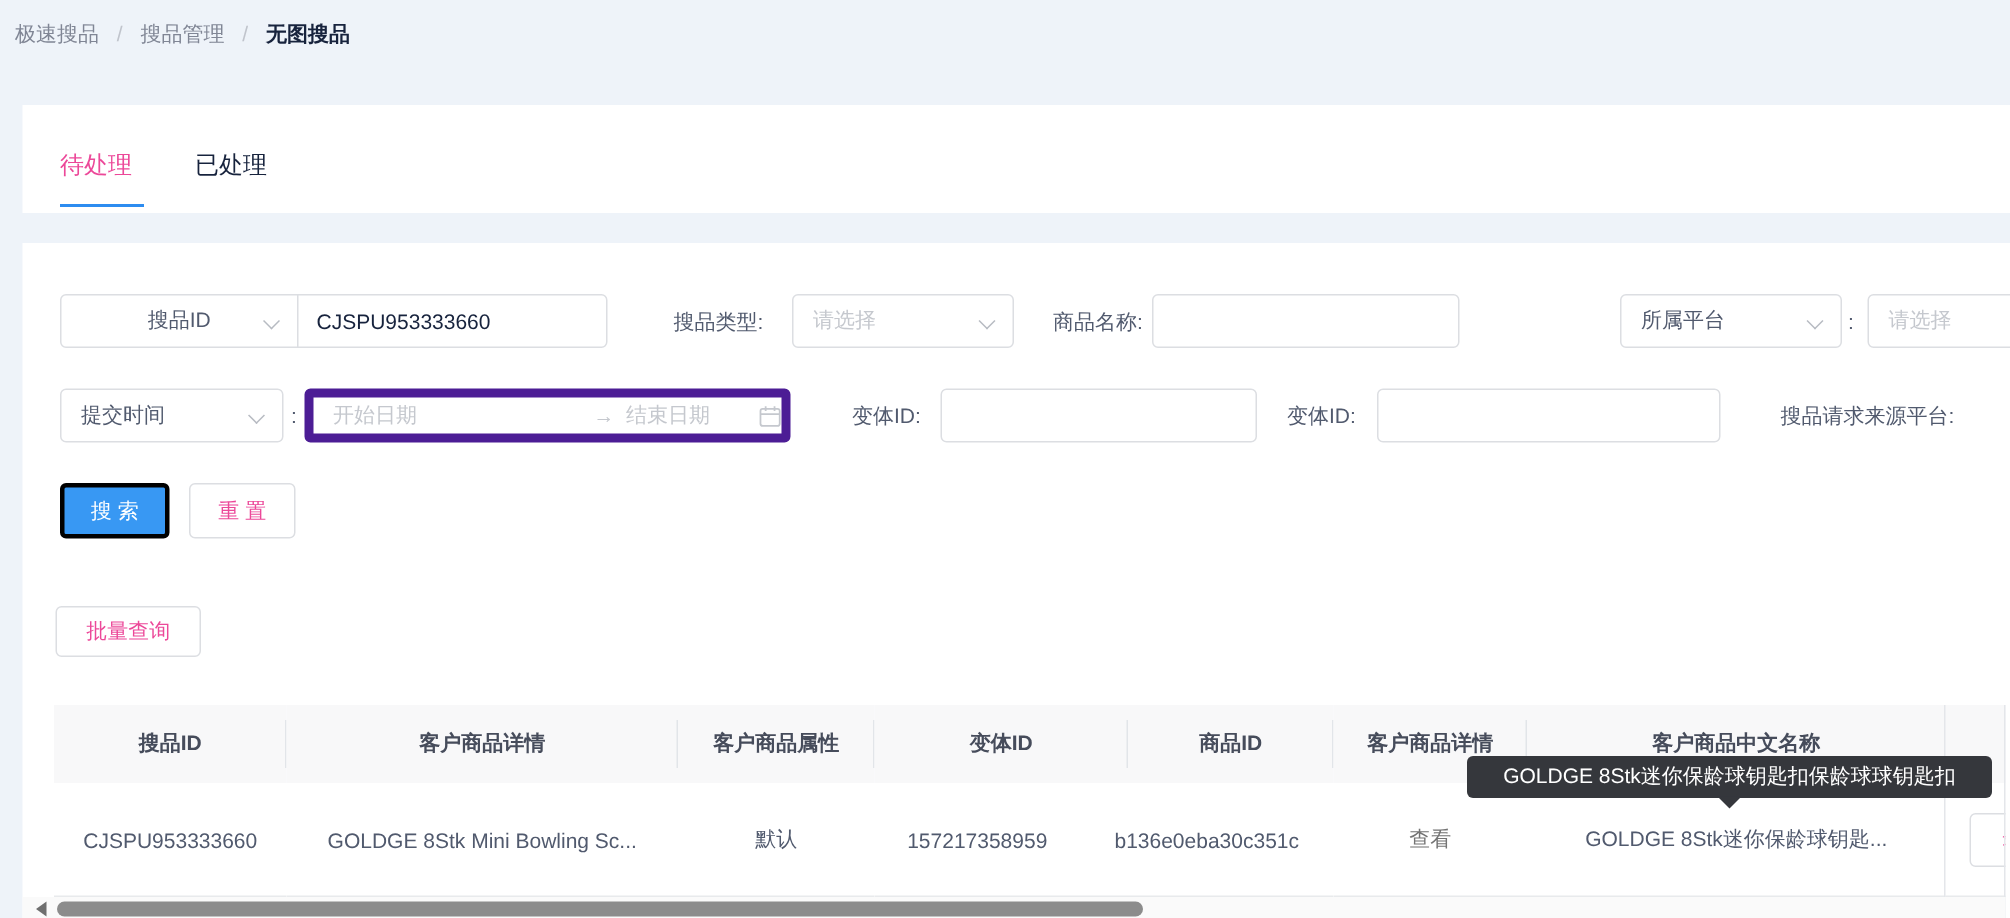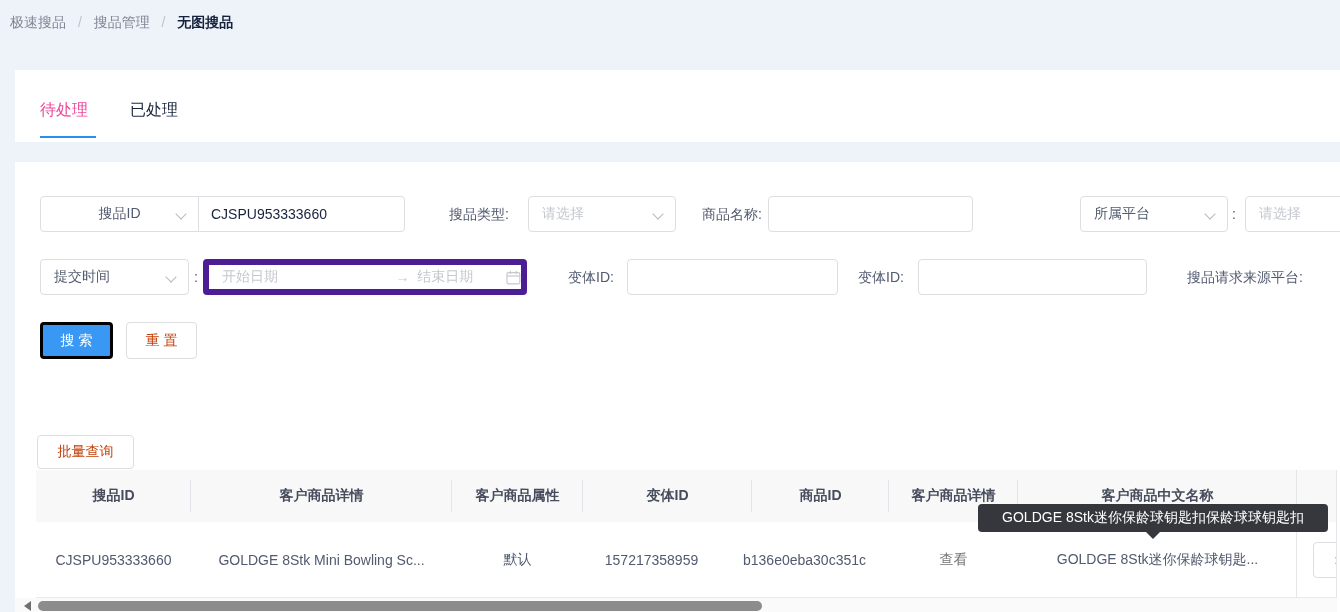--- a/index.html
+++ b/index.html
@@ -41,21 +41,21 @@
   .daterange{height:36px;border:6px solid #4c1d95;border-radius:4px;background:#fff;
              display:flex;align-items:center;cursor:pointer;}
   .daterange .dstart{padding-left:13px;width:168px;}
   .daterange .dsep{color:#c5c8ce;width:30px;text-align:center;}
   .daterange .dend{width:78px;}
   .cal-icon{margin-left:12px;}
   
   .btn{border-radius:4px;font-size:14px;display:flex;align-items:center;
        justify-content:center;cursor:pointer;white-space:nowrap;}
   .btn-primary{background:#3898f3;border:3px solid #000000;color:#fff;}
-  .btn-plain{background:#fff;border:1px solid #dcdee2;color:#c2410c;}
+  .btn-plain{background:#fff;border:1px solid #dcdee2;color:#ec4899;}
   
   .tbl-viewport{left:36px;top:470px;width:1301px;height:128px;overflow:hidden;}
   .tbl-row{display:flex;position:absolute;left:0;}
   .th,.td{box-sizing:border-box;display:flex;align-items:center;
           justify-content:center;position:relative;flex:none;white-space:nowrap;}
   .thead{top:0;height:52px;}
   .th{background:#f8f8f9;font-weight:bold;color:#464c5b;height:52px;}
   .th.divider::after{content:"";position:absolute;right:0;top:10px;bottom:10px;
           width:1px;background:#e2e5e9;}
   .tbody{top:52px;height:76px;}
@@ -138,21 +138,21 @@
 </div>
 <div class="abs lbl" style="left:568px;top:259px;">变体ID:</div>
 <input class="abs inp" style="left: 627px; top: 259px; width: 211px;">
 <div class="abs lbl" style="left:858px;top:259px;">变体ID:</div>
 <input class="abs inp" style="left: 918px; top: 259px; width: 229px;">
 <div class="abs lbl" style="left:1187px;top:259px;">搜品请求来源平台:</div>
 
 <div class="abs btn btn-primary" style="left:40px;top:322px;width:73px;height:37px;">搜 索</div>
 <div class="abs btn btn-plain" style="left:126px;top:322px;width:71px;height:37px;">重 置</div>
 
-<div class="abs btn btn-plain" style="left:37px;top:404px;width:97px;height:34px;margin-top:31px;">批量查询</div>
+<div class="abs btn btn-plain" style="left:37px;top:404px;width:97px;height:34px;">批量查询</div>
 
 <div class="abs tbl-viewport">
   <div class="tbl-row thead">
     <div class="th w1 divider">搜品ID</div>
     <div class="th w2 divider">客户商品详情</div>
     <div class="th w3 divider">客户商品属性</div>
     <div class="th w5 divider">变体ID</div>
     <div class="th w4 divider">商品ID</div>
     <div class="th w6 divider">客户商品详情</div>
     <div class="th w7">客户商品中文名称</div>

